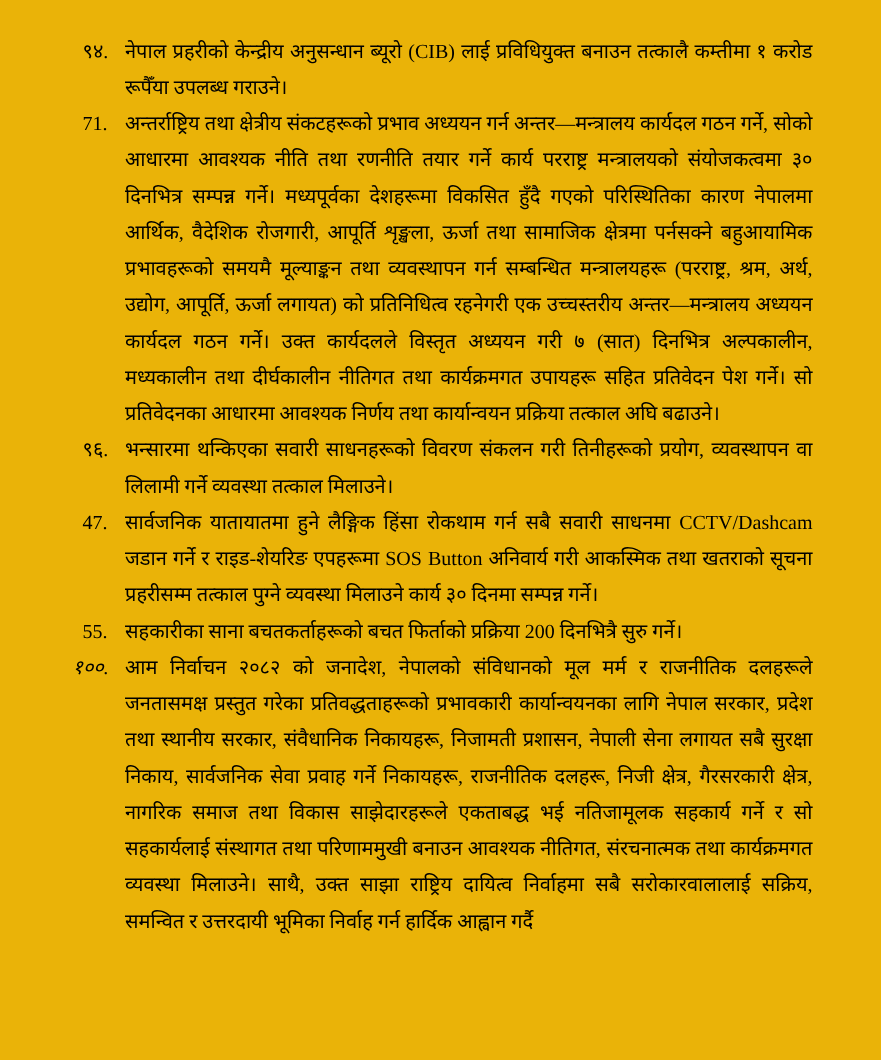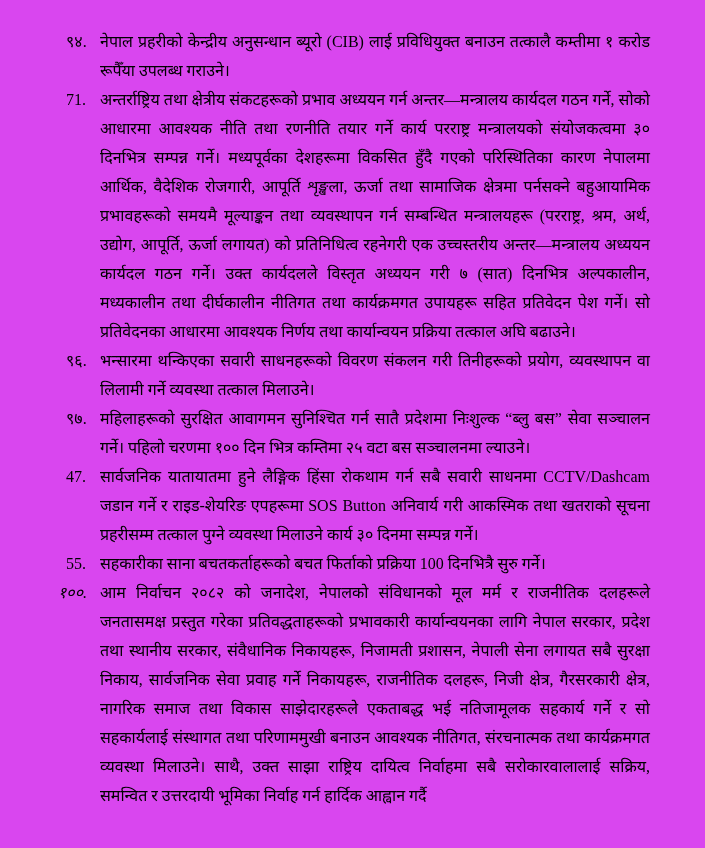--- a/index.html
+++ b/index.html
@@ -5,21 +5,21 @@
   html, body {
     margin: 0;
     padding: 0;
     background: #ffffff;
   }
   .page {
     position: relative;
     width: 705px;
     height: 848px;
     overflow: hidden;
-    background: #d946ef;
+    background: #eab308;
     font-family: "Liberation Serif", "DejaVu Sans", serif;
     color: #000000;
   }
   .content {
     position: absolute;
     top: 27px;
     left: 0;
     width: 705px;
   }
   .item {
@@ -57,33 +57,29 @@
     <div class="item">
       <span class="num">71.</span>
       <span>अन्तर्राष्ट्रिय तथा क्षेत्रीय संकटहरूको प्रभाव अध्ययन गर्न अन्तर—मन्त्रालय कार्यदल गठन गर्ने, सोको आधारमा आवश्यक नीति तथा रणनीति तयार गर्ने कार्य परराष्ट्र मन्त्रालयको संयोजकत्वमा ३० दिनभित्र सम्पन्न गर्ने।  मध्यपूर्वका देशहरूमा विकसित हुँदै गएको परिस्थितिका कारण नेपालमा आर्थिक, वैदेशिक रोजगारी, आपूर्ति शृङ्खला, ऊर्जा तथा सामाजिक क्षेत्रमा पर्नसक्ने बहुआयामिक प्रभावहरूको समयमै मूल्याङ्कन तथा व्यवस्थापन गर्न सम्बन्धित मन्त्रालयहरू (परराष्ट्र, श्रम, अर्थ, उद्योग, आपूर्ति, ऊर्जा लगायत) को प्रतिनिधित्व रहनेगरी एक उच्चस्तरीय अन्तर—मन्त्रालय अध्ययन कार्यदल गठन गर्ने।  उक्त कार्यदलले विस्तृत अध्ययन गरी ७ (सात) दिनभित्र अल्पकालीन, मध्यकालीन तथा दीर्घकालीन नीतिगत तथा कार्यक्रमगत उपायहरू सहित प्रतिवेदन पेश गर्ने।  सो प्रतिवेदनका आधारमा आवश्यक निर्णय तथा कार्यान्वयन प्रक्रिया तत्काल अघि बढाउने।</span>
     </div>
 
     <div class="item">
       <span class="num">९६.</span>
       <span>भन्सारमा थन्किएका सवारी साधनहरूको विवरण संकलन गरी तिनीहरूको प्रयोग, व्यवस्थापन वा लिलामी गर्ने व्यवस्था तत्काल मिलाउने।</span>
     </div>
 
-    <div class="item">
-      <span class="num">९७.</span>
-      <span>महिलाहरूको सुरक्षित आवागमन सुनिश्चित गर्न सातै प्रदेशमा निःशुल्क “ब्लु बस” सेवा सञ्चालन गर्ने।  पहिलो चरणमा १०० दिन भित्र कम्तिमा २५ वटा बस सञ्चालनमा ल्याउने।</span>
-    </div>
 
     <div class="item">
       <span class="num">47.</span>
       <span>सार्वजनिक यातायातमा हुने लैङ्गिक हिंसा रोकथाम गर्न सबै सवारी साधनमा CCTV/Dashcam जडान गर्ने र राइड-शेयरिङ एपहरूमा SOS Button अनिवार्य गरी आकस्मिक तथा खतराको सूचना प्रहरीसम्म तत्काल पुग्ने व्यवस्था मिलाउने कार्य ३० दिनमा सम्पन्न गर्ने।</span>
     </div>
 
     <div class="item">
       <span class="num">55.</span>
-      <span>सहकारीका साना बचतकर्ताहरूको बचत फिर्ताको प्रक्रिया 100 दिनभित्रै सुरु गर्ने।</span>
+      <span>सहकारीका साना बचतकर्ताहरूको बचत फिर्ताको प्रक्रिया 200 दिनभित्रै सुरु गर्ने।</span>
     </div>
 
     <div class="item wide-num">
       <span class="num">१००.</span>
       <span>आम निर्वाचन २०८२ को जनादेश, नेपालको संविधानको मूल मर्म र राजनीतिक दलहरूले जनतासमक्ष प्रस्तुत गरेका प्रतिवद्धताहरूको प्रभावकारी कार्यान्वयनका लागि नेपाल सरकार, प्रदेश तथा स्थानीय सरकार, संवैधानिक निकायहरू, निजामती प्रशासन, नेपाली सेना लगायत सबै सुरक्षा निकाय, सार्वजनिक सेवा प्रवाह गर्ने निकायहरू, राजनीतिक दलहरू, निजी क्षेत्र, गैरसरकारी क्षेत्र, नागरिक समाज तथा विकास साझेदारहरूले एकताबद्ध भई नतिजामूलक सहकार्य गर्ने र सो सहकार्यलाई संस्थागत तथा परिणाममुखी बनाउन आवश्यक नीतिगत, संरचनात्मक तथा कार्यक्रमगत व्यवस्था मिलाउने।  साथै, उक्त साझा राष्ट्रिय दायित्व निर्वाहमा सबै सरोकारवालालाई सक्रिय, समन्वित र उत्तरदायी भूमिका निर्वाह गर्न हार्दिक आह्वान गर्दै</span>
     </div>
 
   </div>
 </div>
 

